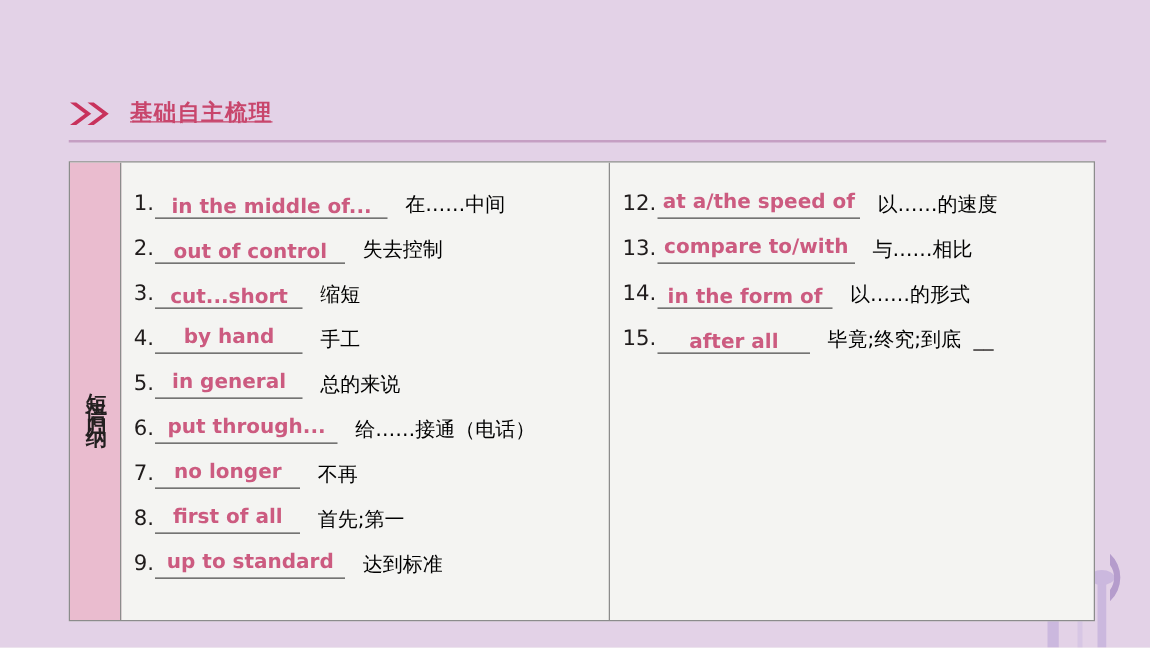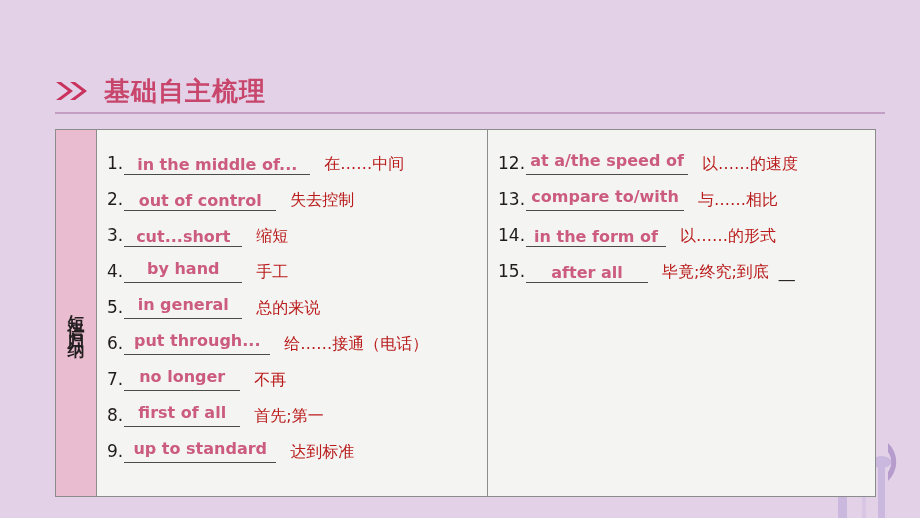--- a/index.html
+++ b/index.html
@@ -33,26 +33,27 @@
     display: flex;
     align-items: center;
     gap: 11px;
     height: 34px;
   }
   #chevrons {
     display: block;
   }
   #heading-title {
     font-family: "DejaVu Sans", "Liberation Sans", sans-serif;
-    font-size: 26px;
+    font-size: 18px;
     font-weight: bold;
     color: #c8466c;
     letter-spacing: 1px;
     line-height: 1;
     white-space: nowrap;
+    text-decoration: underline;
   }
   #heading-rule {
     position: absolute;
     left: 55px;
     top: 112px;
     width: 830px;
     height: 2px;
     background: #c59fc3;
   }
 
@@ -140,21 +141,21 @@
     line-height: 1;
     white-space: nowrap;
   }
   
   .raised .blank-answer {
     bottom: 5px;
   }
   .entry-meaning {
     font-family: "DejaVu Sans", "Liberation Sans", sans-serif;
     font-size: 16px;
-    color: #b91c1c;
+    color: #000000;
     line-height: 1;
     padding-bottom: 3px;
     padding-left: 14px;
   }
   .entry-trailing {
     font-family: "DejaVu Sans", "Liberation Sans", sans-serif;
     font-size: 16px;
     color: #1f1b1b;
     line-height: 1;
     padding-bottom: 3px;

